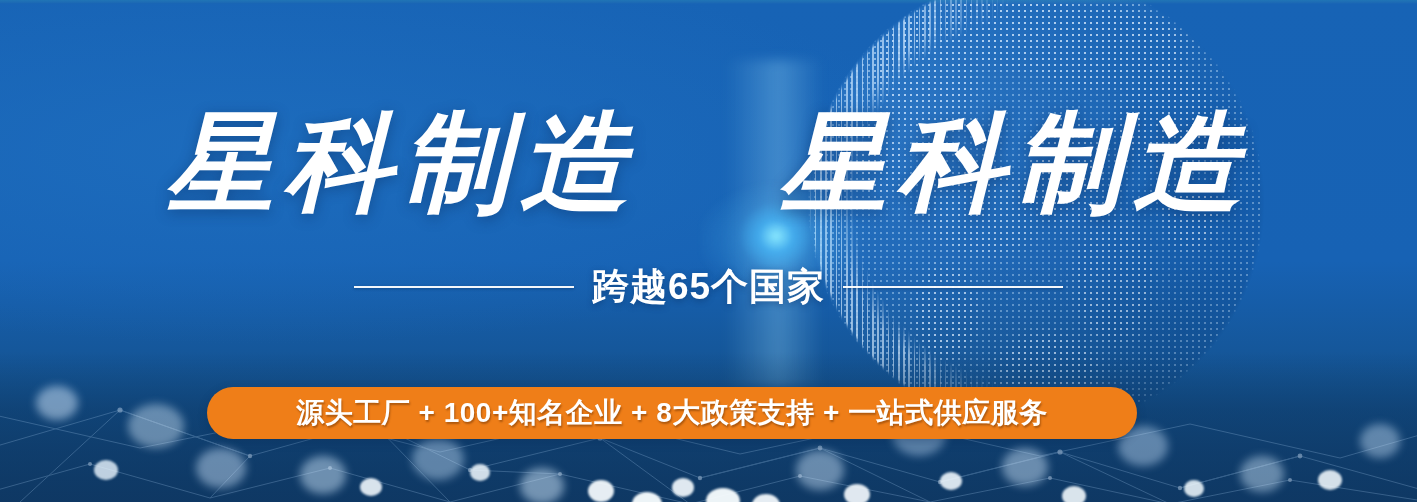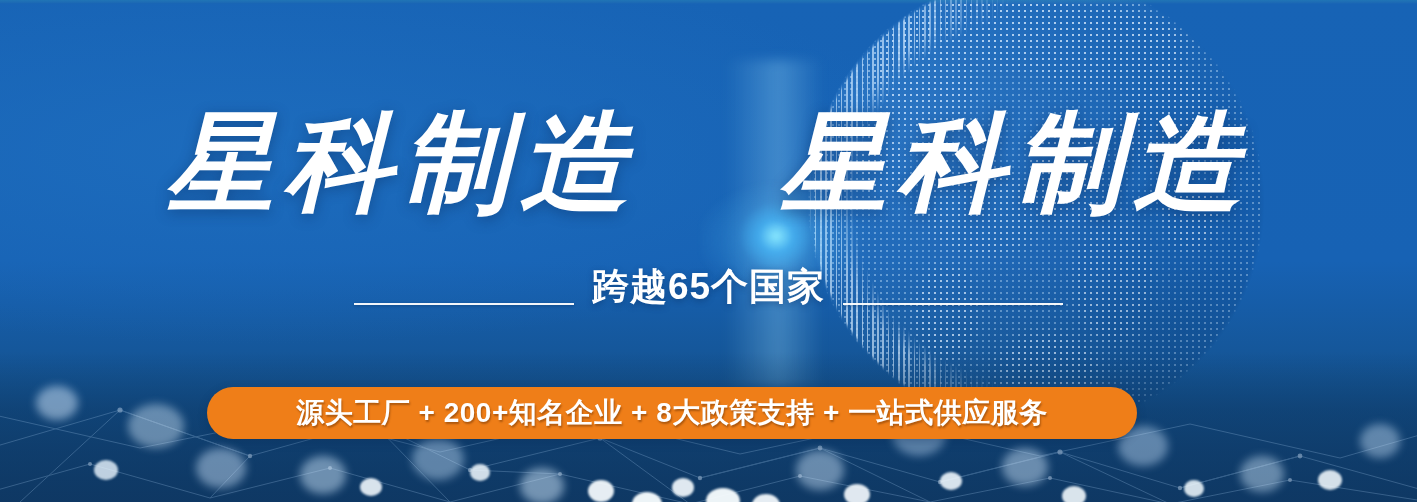--- a/index.html
+++ b/index.html
@@ -154,21 +154,21 @@
     font-family:"DejaVu Serif","Liberation Serif",serif;
   }
   .headline .seg{ display:inline-block; }
   .headline .gap{ display:inline-block; width:46px; }
 
   
   .subtitle-row{
     position:absolute;
     left:0; right:0; top:268px;
     display:flex;
-    align-items:flex-end;
+    align-items:center;
     justify-content:center;
     gap:18px;
   }
   .rule{
     height:2px; width:220px;
     background:#ffffff;
     opacity:.95;
     box-shadow:0 1px 3px rgba(6,40,85,.45);
   }
   .subtitle{
@@ -282,16 +282,16 @@
     <span class="seg">星科制造</span>
   </div>
 
   <div class="subtitle-row">
     <span class="rule"></span>
     <span class="subtitle">跨越65个国家</span>
     <span class="rule"></span>
   </div>
 
   <div class="pill">
-    <span class="pill-text">源头工厂 + 200+知名企业 + 8大政策支持 + 一站式供应服务</span>
+    <span class="pill-text">源头工厂 + 100+知名企业 + 8大政策支持 + 一站式供应服务</span>
   </div>
 
 </div>
 
 </body></html>

